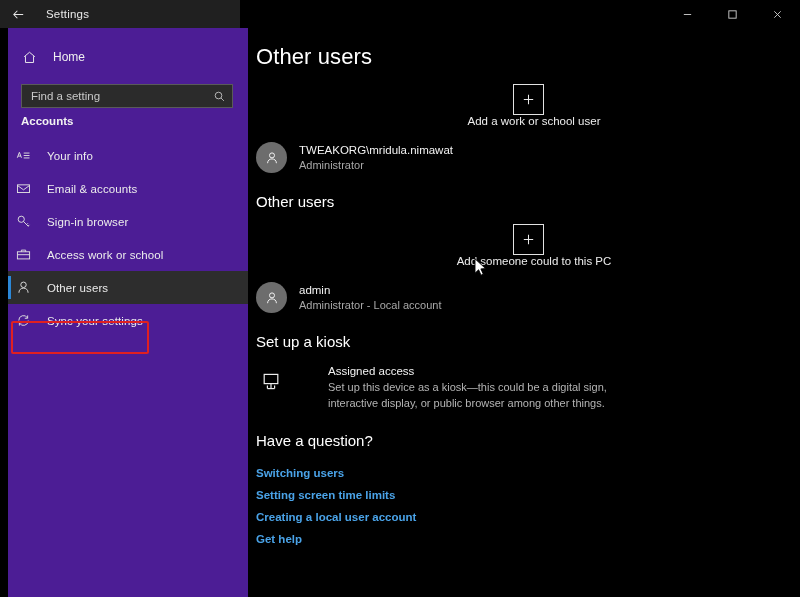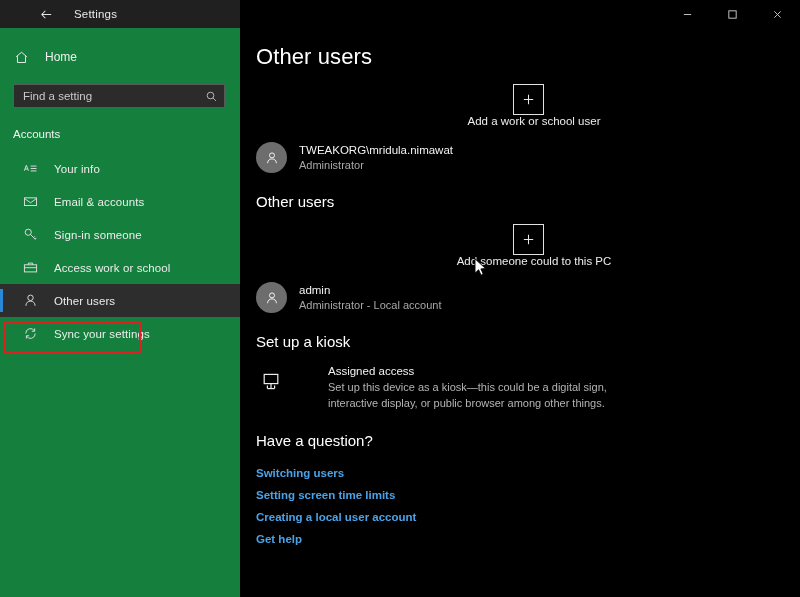--- a/index.html
+++ b/index.html
@@ -12,21 +12,21 @@
     -webkit-font-smoothing:antialiased;
   }
 
   
   #titlebar{
     position:absolute; left:0; top:0; width:800px; height:28px;
     display:flex; align-items:center; z-index:30;
   }
   #titlebar-left{
     width:240px; height:28px; background:#202020;
-    display:flex; align-items:center;padding-left:28px;
+    display:flex; align-items:center;
   }
   #titlebar-right{
     flex:1; height:28px; background:#000;
     display:flex; align-items:center; justify-content:flex-end;
   }
   .tb-back{
     width:36px; height:28px; display:flex; align-items:center; justify-content:center;
     color:#e6e6e6;
   }
   .tb-back svg{ display:block; }
@@ -34,22 +34,22 @@
     font-size:11.5px; color:#e8e8e8; margin-left:10px; letter-spacing:.2px;
   }
   .wbtn{
     width:45px; height:28px; display:flex; align-items:center; justify-content:center;
     color:#cfcfcf;
   }
   .wbtn svg{ display:block; }
 
   
   #sidebar{
-    position:absolute; left:0; top:28px; width:240px; height:569px;
-    background:#15803d; z-index:10;
+    position:absolute; left:8px; top:28px; width:240px; height:569px;
+    background:#4c1d95; z-index:10;
   }
   .home-row{
     display:flex; align-items:center; height:26px;
     margin:16px 0 0 14px; color:#f0f0f0;
   }
   .home-row .ic{ width:20px; display:flex; align-items:center; justify-content:flex-start; }
   .home-row .lbl{ font-size:12px; margin-left:11px; }
 
   .searchbox{
     position:relative; margin:14px 0 0 13px;
@@ -61,28 +61,28 @@
     flex:1; height:25px; background:transparent; border:none; outline:none;
     font-family:"Liberation Sans", sans-serif; font-size:11.5px;
     color:#dcdcdc; padding:0 0 0 9px;
   }
   .searchbox input::placeholder{ color:#c9c9c9; opacity:1; }
   .searchbox .sicon{
     width:26px; display:flex; align-items:center; justify-content:center; color:#d2d2d2;
   }
 
   .section-head{
-    font-size:11.5px; font-weight:normal; color:#f2f2f2;
-    margin:20px 0 0 13px;
+    font-size:11.5px; font-weight:bold; color:#f2f2f2;
+    margin:7px 0 0 13px;
   }
 
   .navlist{ margin-top:12px; position:relative; }
   .navitem{
     position:relative; display:flex; align-items:center;
-    height:33px; padding-left:23px; color:#ececec;
+    height:33px; padding-left:8px; color:#ececec;
   }
   .navitem .ic{
     width:20px; display:flex; align-items:center; justify-content:flex-start;
     color:#e0e0e0;
   }
   .navitem .lbl{ font-size:11.5px; margin-left:11px; letter-spacing:.1px; }
   .navitem.selected{ background:#2d2d2d; }
   .navitem.selected::before{
     content:""; position:absolute; left:0; top:5px;
     width:3px; height:23px; background:#2b88d8;
@@ -229,21 +229,21 @@
       <span class="lbl">Email &amp; accounts</span>
     </div>
 
     <div class="navitem">
       <span class="ic">
         <svg width="15" height="15" viewBox="0 0 16 16" fill="none" stroke="currentColor" stroke-width="1">
           <circle cx="5.6" cy="5.6" r="3.3"></circle>
           <path d="M8 8 L13.3 13.3 M11.3 11.3 L12.7 9.9 M12.9 12.9 L14.2 11.6"></path>
         </svg>
       </span>
-      <span class="lbl">Sign-in someone</span>
+      <span class="lbl">Sign-in browser</span>
     </div>
 
     <div class="navitem">
       <span class="ic">
         <svg width="15" height="15" viewBox="0 0 16 16" fill="none" stroke="currentColor" stroke-width="1">
           <rect x="1.5" y="5.1" width="13" height="7.6"></rect>
           <path d="M5.7 5.1 V3.3 H10.3 V5.1"></path>
           <path d="M1.5 8.2 H14.5"></path>
         </svg>
       </span>

